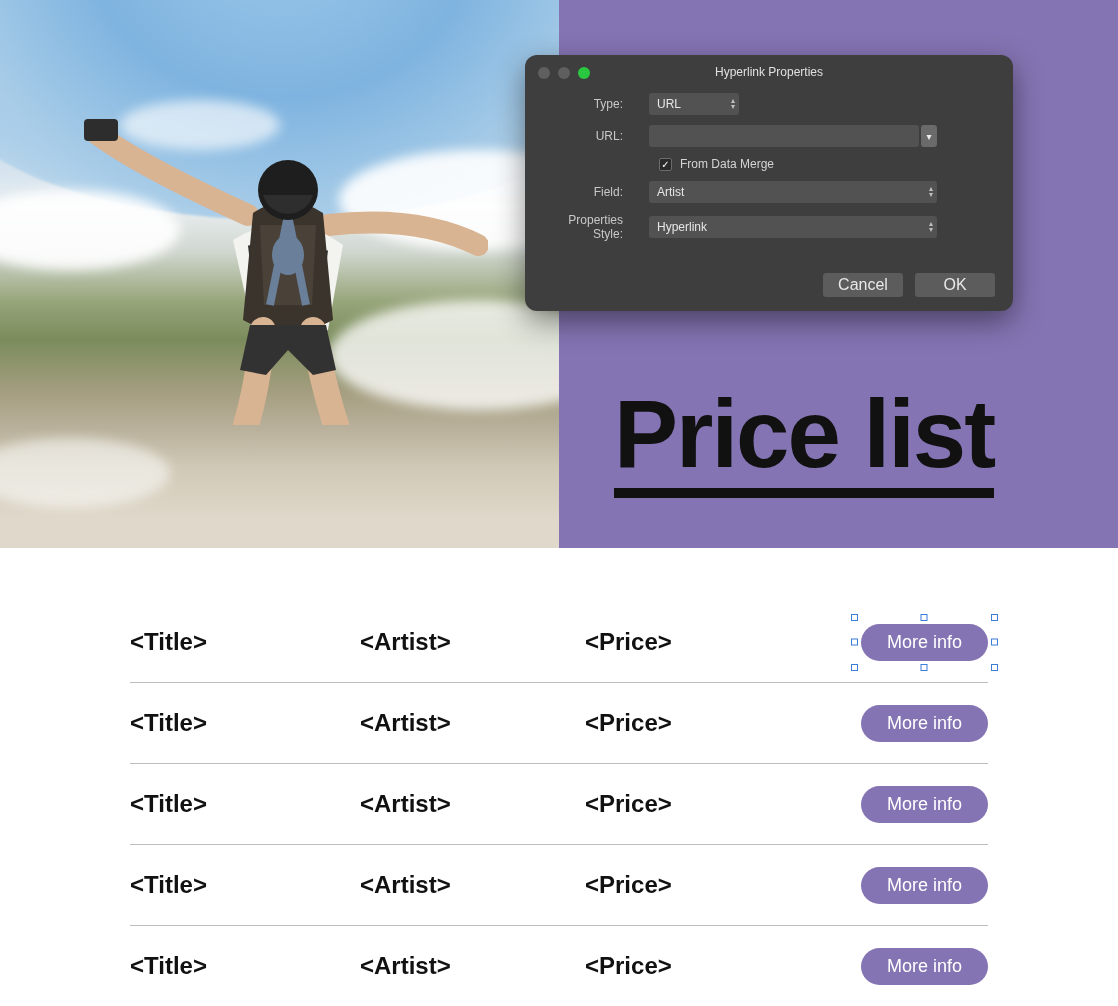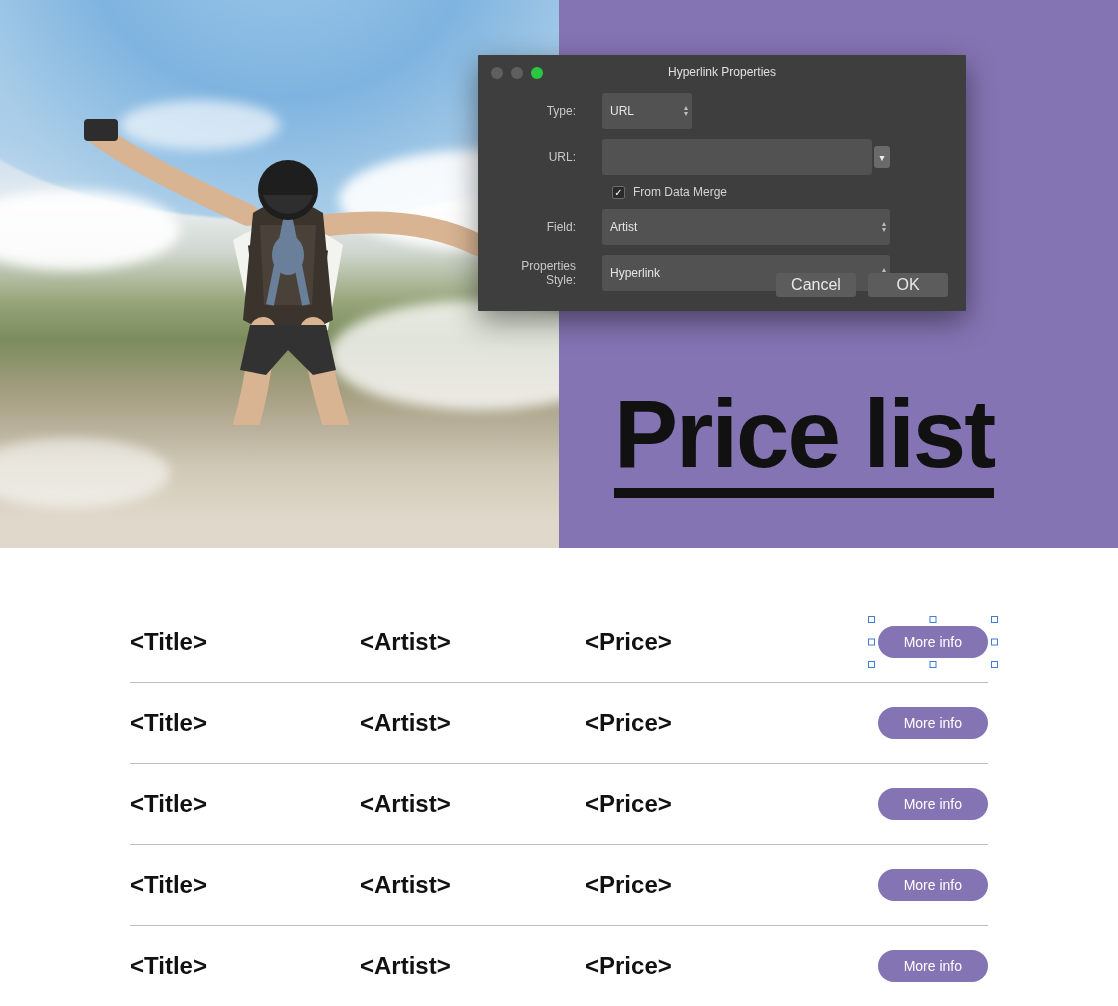--- a/index.html
+++ b/index.html
@@ -79,25 +79,25 @@
       color: #111;
       border-bottom: 10px solid #111;
       line-height: 1;
       padding-bottom: 6px;
     }
 
     
     .dialog {
       position: absolute;
       top: 55px;
-      left: 478px;
+      left: 525px;
       width: 488px;
       height: 256px;
       background: #3e3e3e;
-      border-radius: 1px;
+      border-radius: 12px;
       box-shadow: 0 10px 30px rgba(0,0,0,0.45);
       color: #d4d4d4;
       font-size: 12px;
     }
     .traffic {
       position: absolute;
       top: 12px; left: 13px;
       display: flex; gap: 8px;
     }
     .traffic span {
@@ -124,21 +124,21 @@
     .row label {
       width: 106px;
       text-align: right;
       padding-right: 26px;
       color: #c8c8c8;
       font-size: 12px;
     }
     .select, .text-input {
       background: #525252;
       color: #e6e6e6;
-      height: 36px;
+      height: 22px;
       border: none;
       border-radius: 3px;
       font-size: 12px;
       padding: 0 20px 0 8px;
       position: relative;
       display: flex;
       align-items: center;
     }
     .select.small { width: 90px; }
     .select.full  { width: 288px; }
@@ -196,21 +196,21 @@
     .item:last-child { border-bottom: 1px solid #bdbdbd; }
     .ph {
       font-size: 24px;
       font-weight: 700;
       color: #111;
     }
     .more-wrap { display:flex; justify-content:flex-end; position:relative; }
     .more {
       background: #8574b3;
       color: #fff;
-      font-size: 14px;
+      font-size: 18px;
       font-weight: 500;
       border: none;
       border-radius: 24px;
       padding: 8px 26px;
       cursor: pointer;
       position: relative;
     }
     .selected-frame {
       position: absolute;
       top: -6px; bottom: -6px; left: -6px; right: -6px;

